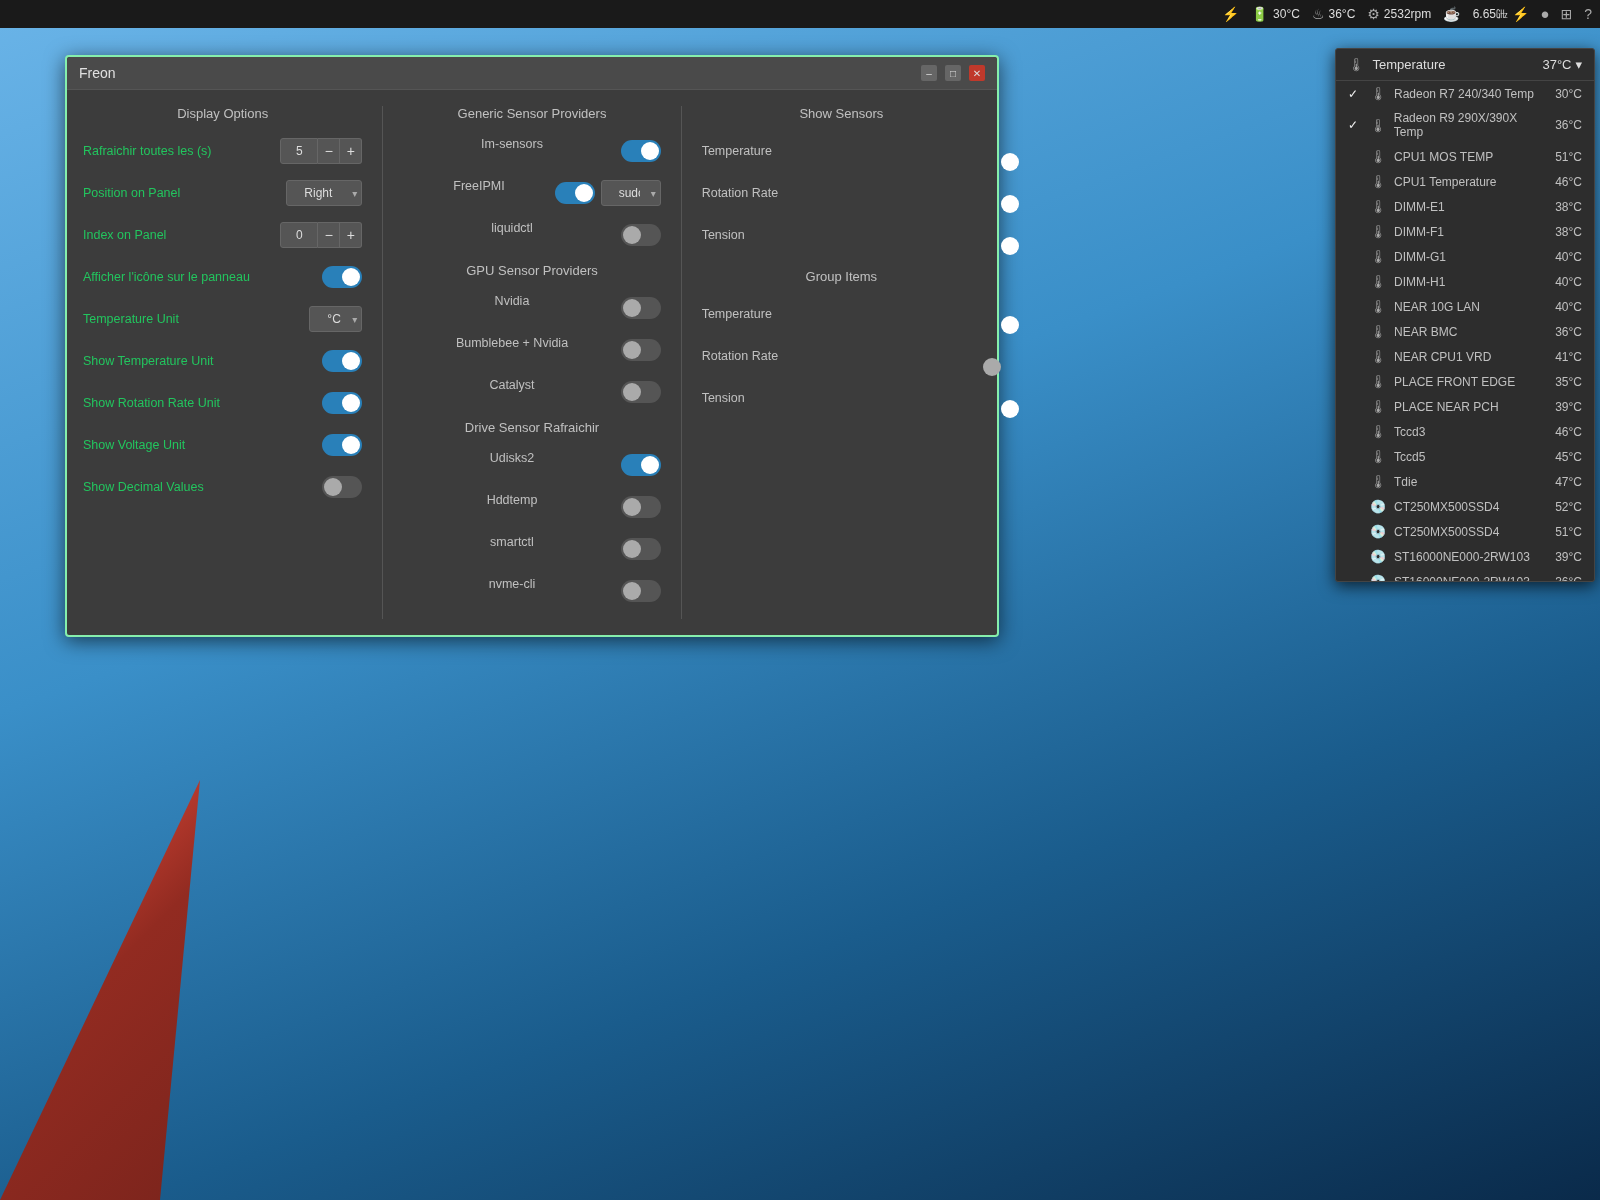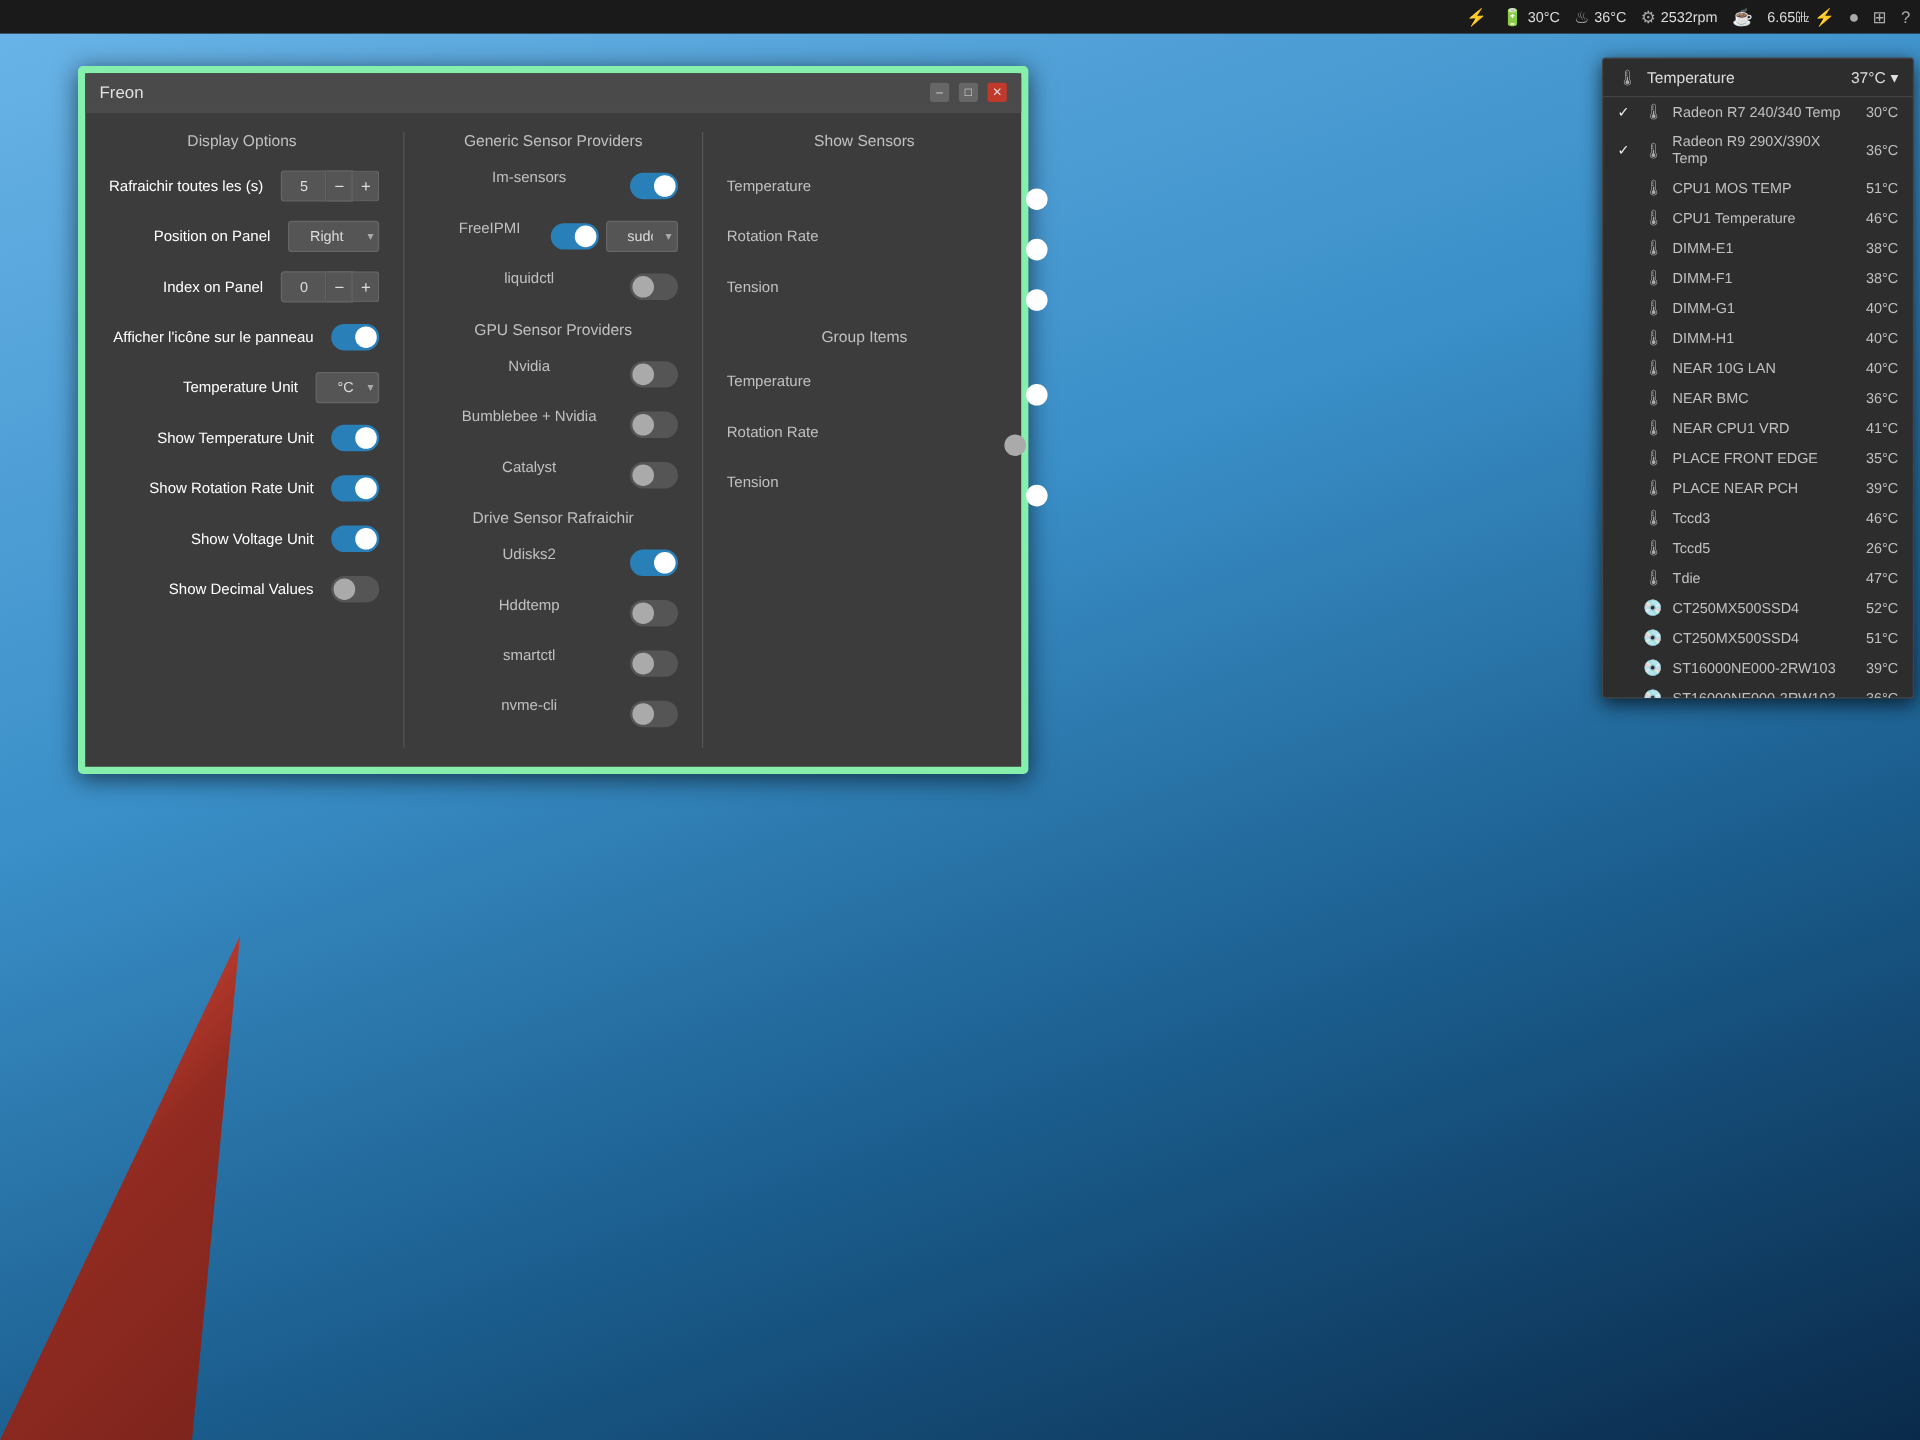--- a/index.html
+++ b/index.html
@@ -56,23 +56,23 @@
     .taskbar-icon {
       font-size: 14px;
       color: #aaa;
     }
 
     
     .freon-window {
       position: absolute;
       top: 55px;
       left: 65px;
-      width: 792px;
+      width: 934px;
       background: #3c3c3c;
-      border: 6px solid #86efac;
+      border: 2px solid #86efac;
       border-radius: 4px;
       z-index: 10;
       box-shadow: 0 4px 20px rgba(0,0,0,0.6);
     }
     .window-titlebar {
       background: #4a4a4a;
       border-bottom: 1px solid #555;
       padding: 8px 12px;
       display: flex;
       align-items: center;
@@ -121,24 +121,24 @@
 
     
     .setting-row {
       display: flex;
       align-items: center;
       justify-content: space-between;
       margin-bottom: 14px;
       min-height: 28px;
     }
     .setting-label {
-      color: #ffffff;
+      color: #22c55e;
       font-size: 12.5px;
       flex: 1;
-      text-align: right;
+      text-align: left;
       padding-right: 15px;
     }
     .setting-control {
       display: flex;
       align-items: center;
       gap: 4px;
     }
 
     
     .num-input-group {
@@ -749,21 +749,21 @@
     <div class="popup-item">
       <span class="check"> </span>
       <span class="icon thermometer-icon">🌡</span>
       <span>Tccd3</span>
       <span class="val">46°C</span>
     </div>
     <div class="popup-item">
       <span class="check"> </span>
       <span class="icon thermometer-icon">🌡</span>
       <span>Tccd5</span>
-      <span class="val">26°C</span>
+      <span class="val">45°C</span>
     </div>
     <div class="popup-item">
       <span class="check"> </span>
       <span class="icon thermometer-icon">🌡</span>
       <span>Tdie</span>
       <span class="val">47°C</span>
     </div>
     <div class="popup-item">
       <span class="check"> </span>
       <span class="icon drive-icon">💿</span>

